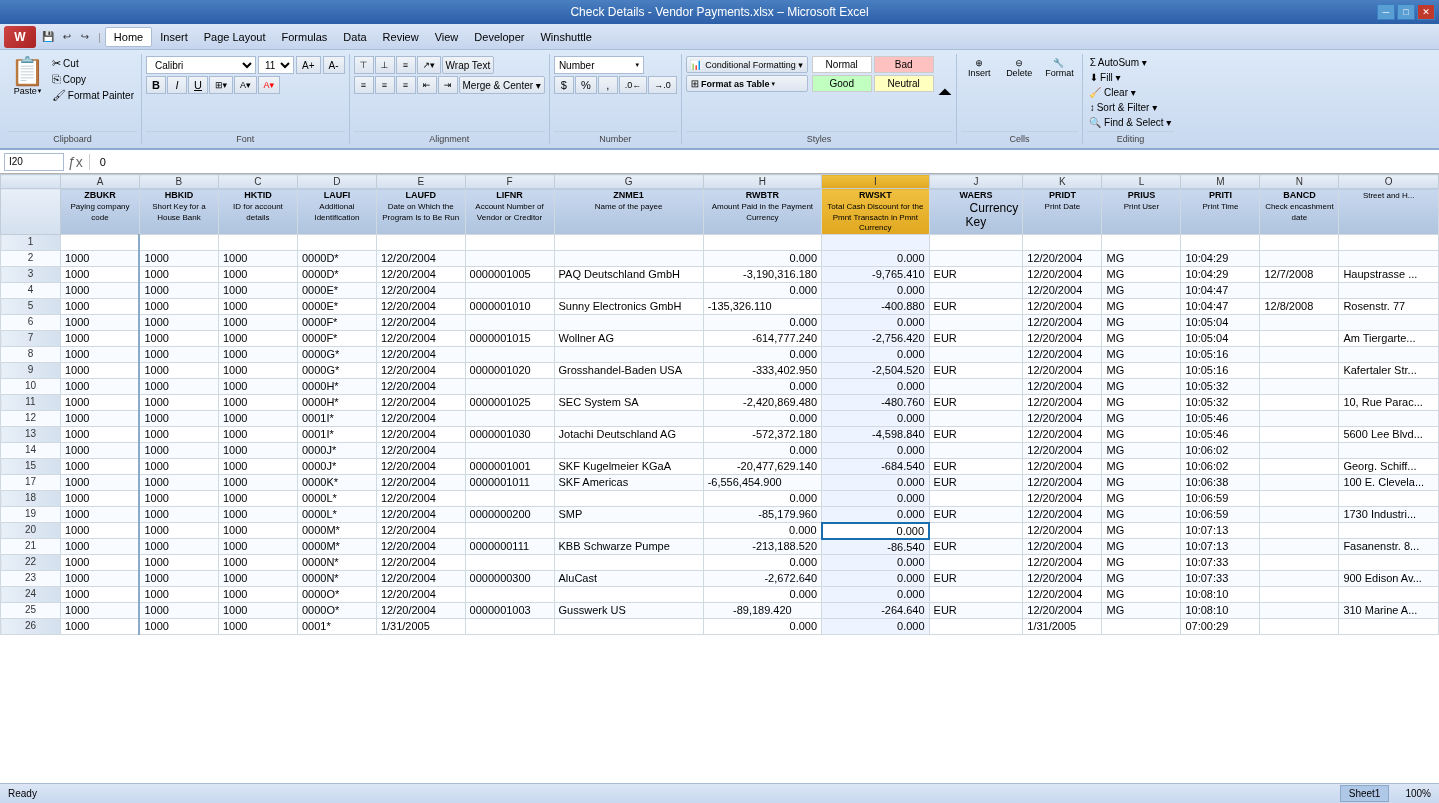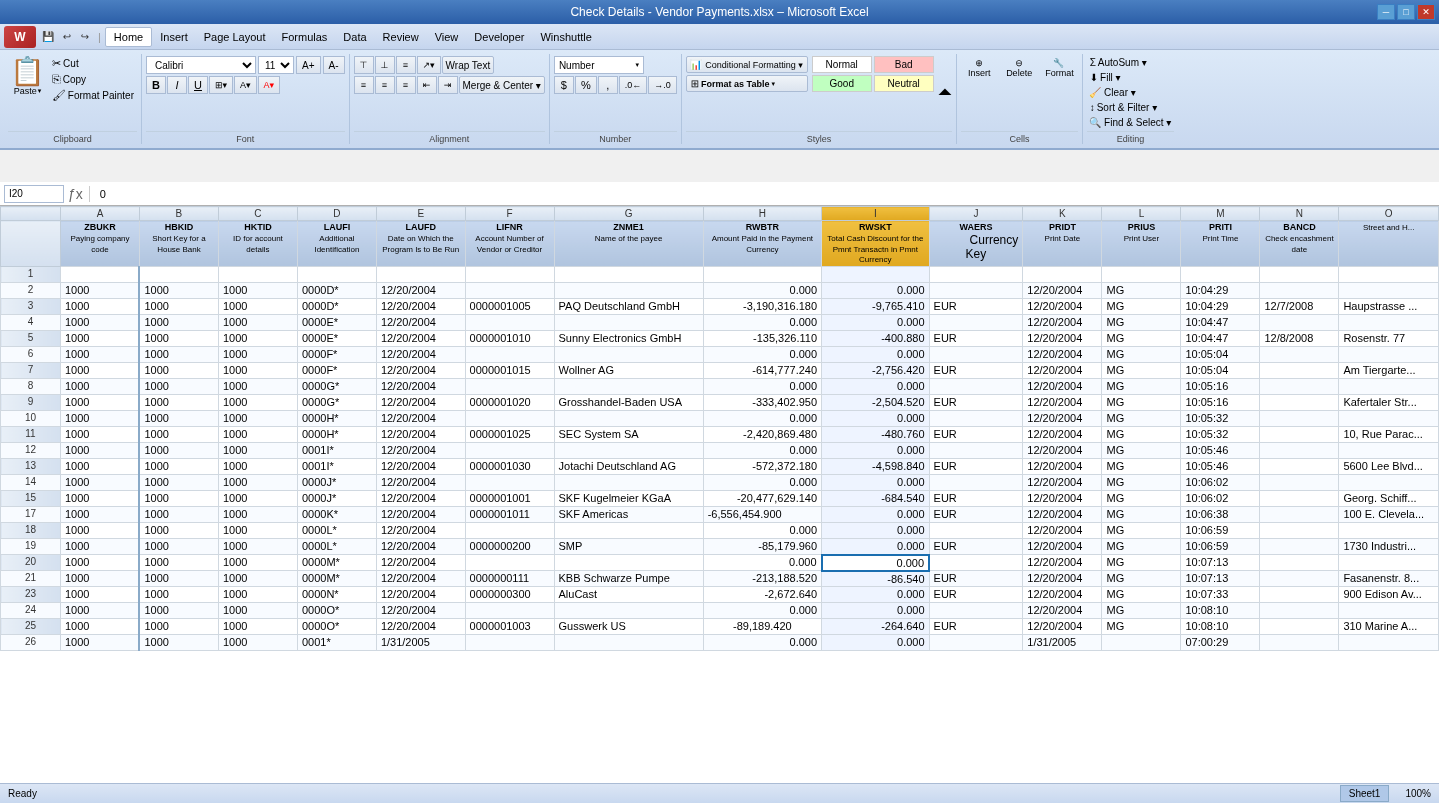--- a/index.html
+++ b/index.html
@@ -188,21 +188,20 @@
 
     
     #formula-bar {
       display: flex;
       align-items: center;
       background: white;
       border-bottom: 1px solid #b0b0b0;
       padding: 4px 4px;
       gap: 4px;
       height: 24px;
-      margin-top: 32px;
     }
     .cell-ref-box {
       border: 1px solid #aabbd4;
       width: 60px;
       height: 18px;
       font-size: 10px;
       padding: 1px 4px;
       background: white;
     }
     .formula-input {
@@ -655,21 +654,21 @@
         </tr>
         <tr class="data-row">
           <td class="row-num">5</td>
           <td style="border-right: 2px solid rgb(138, 170, 200);">1000</td>
           <td>1000</td>
           <td>1000</td>
           <td>0000E*</td>
           <td>12/20/2004</td>
           <td>0000001010</td>
           <td>Sunny Electronics GmbH</td>
-          <td style="text-align: right;">-135,326.110</td>
+          <td style="">-135,326.110</td>
           <td style="text-align: right; background-color: rgb(238, 244, 255);">-400.880</td>
           <td>EUR</td>
           <td>12/20/2004</td>
           <td>MG</td>
           <td>10:04:47</td>
           <td>12/8/2008</td>
           <td>Rosenstr. 77</td>
         </tr>
         <tr class="data-row">
           <td class="row-num">6</td>
@@ -933,20 +932,38 @@
           <td>0000000111</td>
           <td>KBB Schwarze Pumpe</td>
           <td style="text-align: right;">-213,188.520</td>
           <td style="text-align: right; background-color: rgb(238, 244, 255);">-86.540</td>
           <td>EUR</td>
           <td>12/20/2004</td>
           <td>MG</td>
           <td>10:07:13</td>
           <td></td>
           <td>Fasanenstr. 8...</td>
+        </tr>
+        <tr class="data-row">
+          <td class="row-num">22</td>
+          <td style="border-right: 2px solid rgb(138, 170, 200);">1000</td>
+          <td>1000</td>
+          <td>1000</td>
+          <td>0000N*</td>
+          <td>12/20/2004</td>
+          <td></td>
+          <td></td>
+          <td style="text-align: right;">0.000</td>
+          <td style="text-align: right; background-color: rgb(238, 244, 255);">0.000</td>
+          <td></td>
+          <td>12/20/2004</td>
+          <td>MG</td>
+          <td>10:07:33</td>
+          <td></td>
+          <td></td>
         </tr>
         <tr class="data-row">
           <td class="row-num">23</td>
           <td style="border-right: 2px solid rgb(138, 170, 200);">1000</td>
           <td>1000</td>
           <td>1000</td>
           <td>0000N*</td>
           <td>12/20/2004</td>
           <td>0000000300</td>
           <td>AluCast</td>

